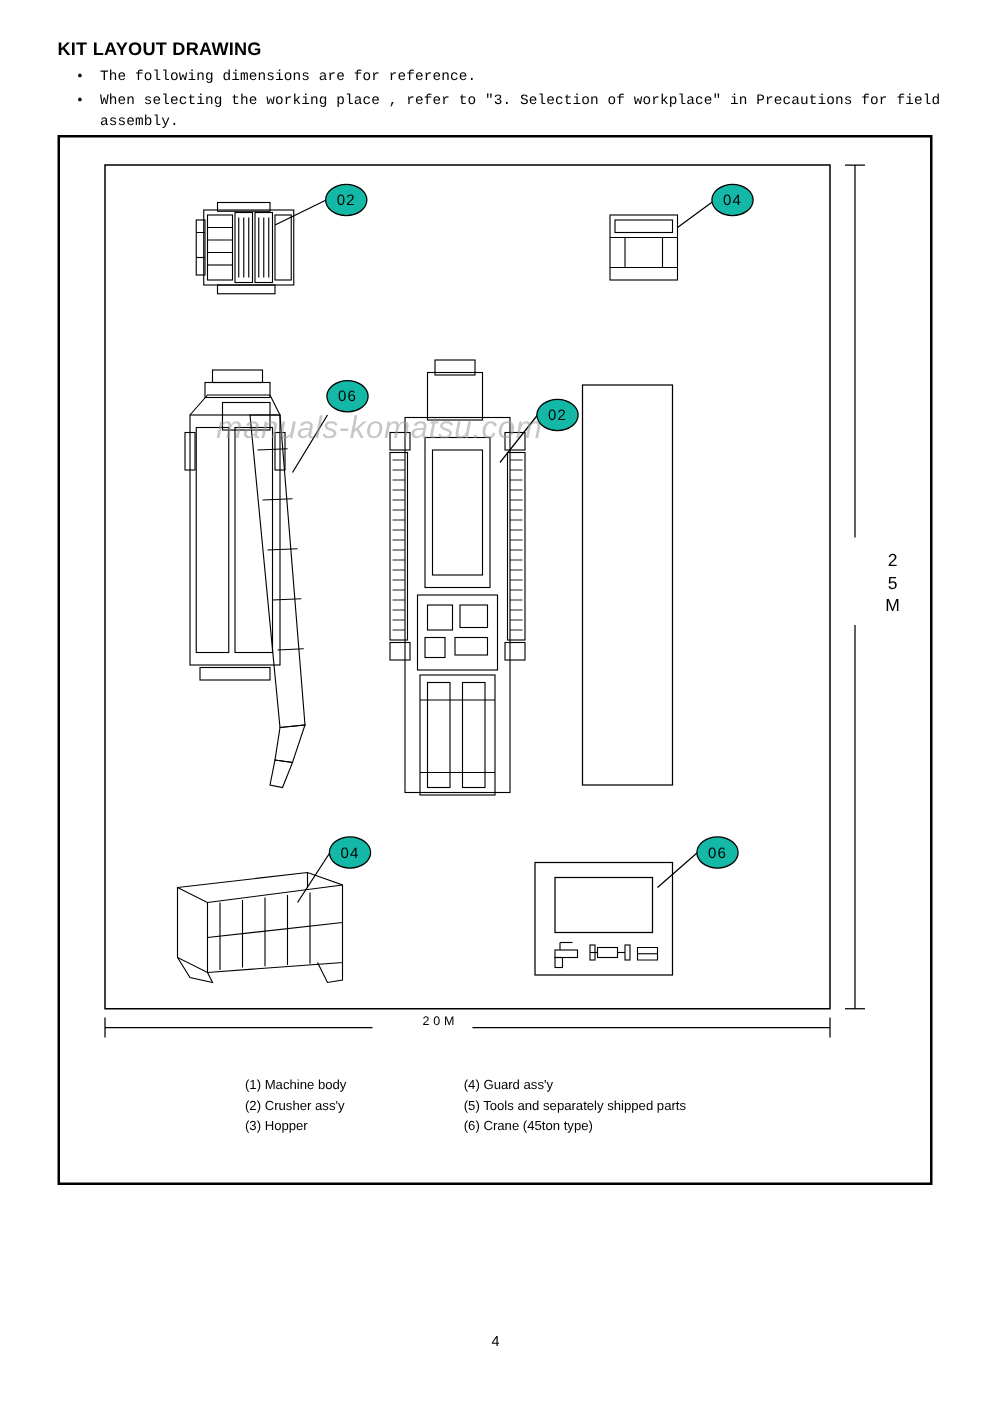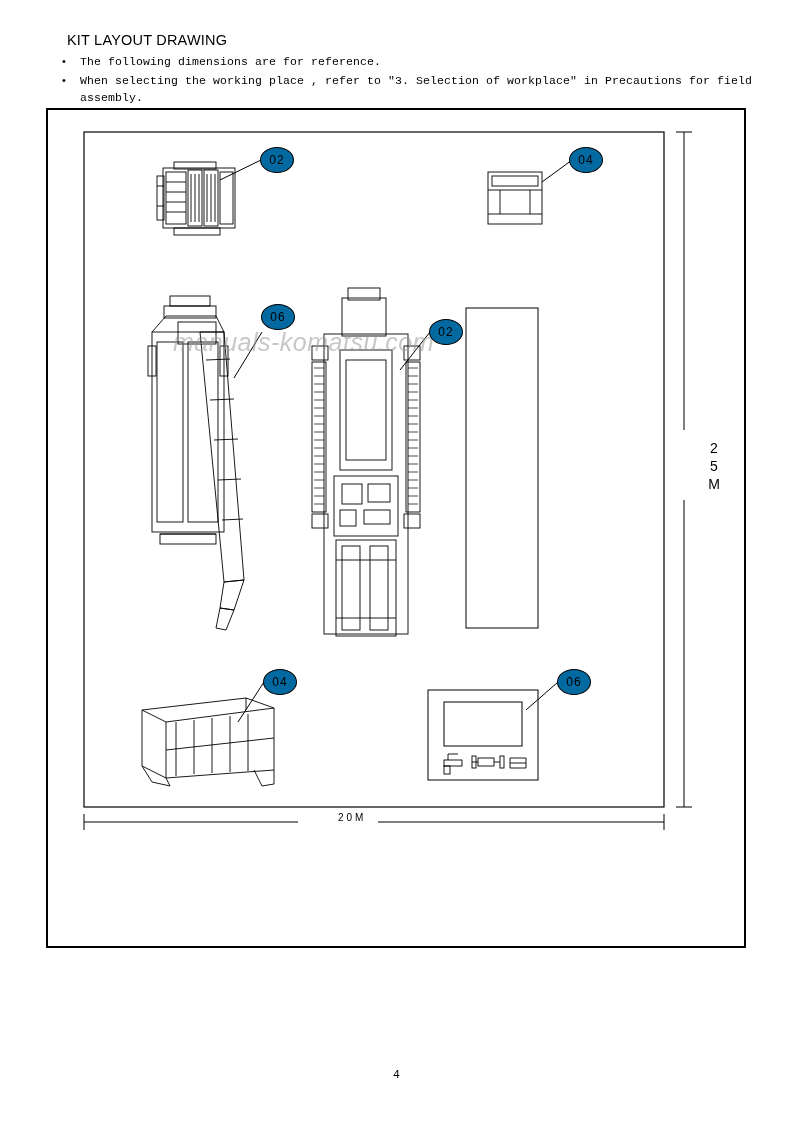--- a/index.html
+++ b/index.html
@@ -15,23 +15,22 @@
     color: #000000;
     overflow: hidden;
   }
 
   
   .page-title {
     position: absolute;
     left: 46px;
     top: 32px;
     font-size: 14.5px;
-    font-weight: normal;
+    font-weight: bold;
     letter-spacing: 0.2px;
-    margin-left: 21px;
   }
   .bullet-list {
     position: absolute;
     left: 62px;
     top: 53px;
     width: 700px;
   }
   .bullet-row {
     display: flex;
     align-items: flex-start;
@@ -125,21 +124,21 @@
     position: absolute;
     width: 34px;
     height: 26px;
     border: 1.4px solid #000;
     border-radius: 50%;
     font-size: 12px;
     letter-spacing: 1px;
     display: flex;
     align-items: center;
     justify-content: center;
-    background: #0369a1;
+    background: #14b8a6;
     box-sizing: border-box;
   }
 
   
   .page-number {
     position: absolute;
     left: 0;
     right: 0;
     top: 1068px;
     text-align: center;
@@ -365,17 +364,31 @@
     <div class="dim-vertical">25M</div>
     <div class="dim-horizontal">20M</div>
 
     <div class="balloon" style="left:212px; top:37px;">02</div>
     <div class="balloon" style="left:521px; top:37px;">04</div>
     <div class="balloon" style="left:213px; top:194px;">06</div>
     <div class="balloon" style="left:381px; top:209px;">02</div>
     <div class="balloon" style="left:215px; top:559px;">04</div>
     <div class="balloon" style="left:509px; top:559px;">06</div>
 
+    <div class="legend">
+      <div class="legend-row">
+        <span class="legend-col">(1) Machine body</span>
+        <span class="legend-col wide">(4) Guard ass'y</span>
+      </div>
+      <div class="legend-row">
+        <span class="legend-col">(2) Crusher ass'y</span>
+        <span class="legend-col wide">(5) Tools and separately shipped parts</span>
+      </div>
+      <div class="legend-row">
+        <span class="legend-col">(3) Hopper</span>
+        <span class="legend-col wide">(6) Crane (45ton type)</span>
+      </div>
+    </div>
 
   </div>
 </div>
 
 <div class="page-number">4</div>
 
 </body></html>

